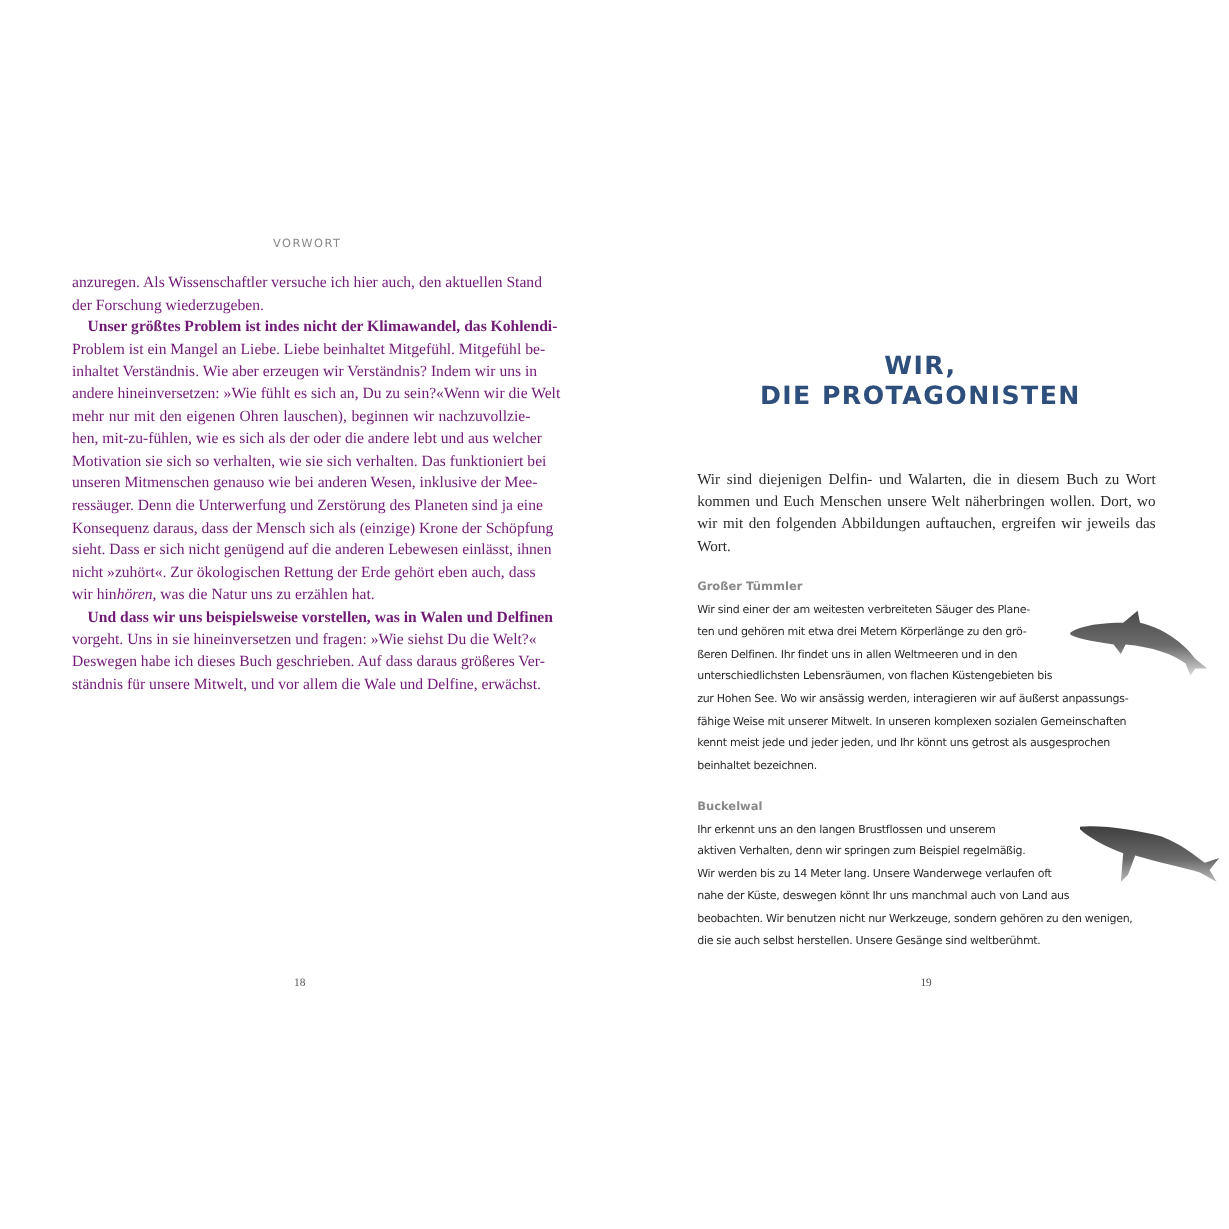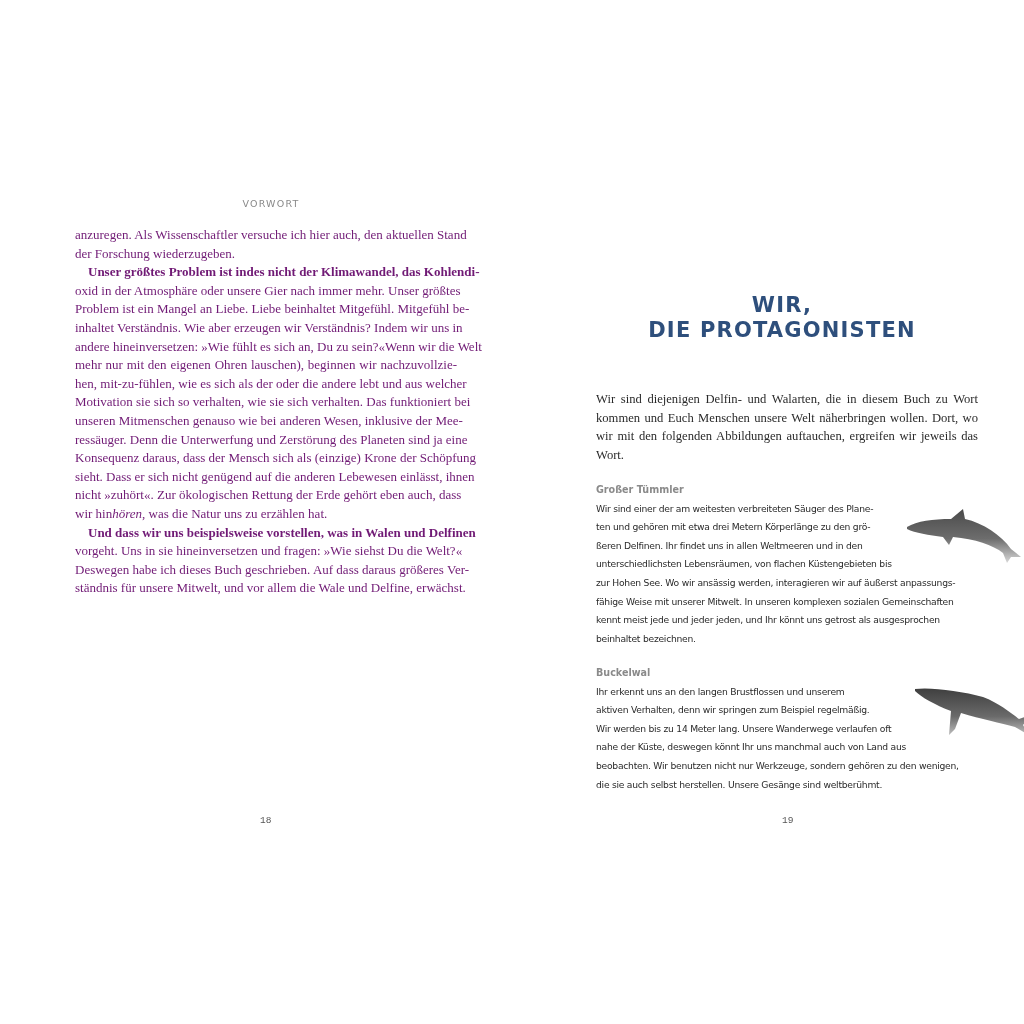--- a/index.html
+++ b/index.html
@@ -1,25 +1,25 @@
 <!DOCTYPE html>
 <html><head>
   <meta charset="utf-8">
   <style>
     html, body { margin: 0; padding: 0; background: #ffffff; }
     body { width: 1024px; height: 1024px; position: relative; overflow: hidden; font-family: "Liberation Serif", serif; color: #222; }
-    .page { position: absolute; top: 0; height: 762px; margin-left: 15px; }
+    .page { position: absolute; top: 0; height: 762px; }
     .page-left { left: 0; width: 512px; }
     .page-right { left: 512px; width: 512px; }
     .running-head { position: absolute; top: 198px; left: 0; width: 512px; text-align: center; font-family: "DejaVu Sans", sans-serif; font-size: 9.5px; letter-spacing: 1.2px; color: #888; }
     .serif-body { position: absolute; left: 60px; width: 382px; top: 226px; font-family: "Liberation Serif", serif; font-size: 13px; line-height: 18.6px; color: #701a75; }
     .serif-body .line { display: block; text-align: justify; text-align-last: justify; white-space: nowrap; }
     .serif-body .line.last { text-align-last: left; }
     .serif-body .indent { padding-left: 13px; font-weight: bold; }
-    .folio { position: absolute; top: 815px; font-family: Liberation Mono, monospace; font-size: 9.5px; color: #555; }
+    .folio { position: absolute; top: 815px; font-family: Liberation Serif, serif; font-size: 9.5px; color: #555; }
     .folio-left { left: 245px; }
     .folio-right { left: 255px; }
     .chapter-title { position: absolute; top: 293px; left: 0; width: 510px; text-align: center; font-family: "DejaVu Sans", sans-serif; font-weight: bold; color: #2e4f7c; font-size: 21px; line-height: 25px; letter-spacing: 1.2px; }
     .intro { position: absolute; left: 69px; width: 382px; top: 390px; font-family: "Liberation Serif", serif; font-size: 12.6px; line-height: 18.6px; color: #2a2a2a; }
     .intro .line { display: block; text-align: justify; text-align-last: justify; white-space: nowrap; }
     .intro .line.last { text-align-last: left; }
     .species { position: absolute; left: 69px; font-family: "DejaVu Sans", sans-serif; font-size: 9.2px; line-height: 18.6px; color: #2a2a2a; letter-spacing: -0.25px; }
     .species .heading { color: #8a8a8a; font-weight: bold; font-size: 9.6px; letter-spacing: 0; }
     .species .line { display: block; white-space: nowrap; }
     .species-1 { top: 481px; }
@@ -30,21 +30,20 @@
   </style>
 </head>
 <body>
 
 <div class="page page-left">
   <div class="running-head">VORWORT</div>
   <div class="serif-body">
     <span class="line">anzuregen. Als Wissenschaftler versuche ich hier auch, den aktuellen Stand</span>
     <span class="line last">der Forschung wiederzugeben.</span>
     <span class="line indent">Unser größtes Problem ist indes nicht der Klimawandel, das Kohlendi-</span>
-    <span class="line">oxid in der Atmosphäre oder unsere Gier nach immer mehr. Unser größtes</span>
     <span class="line">Problem ist ein Mangel an Liebe. Liebe beinhaltet Mitgefühl. Mitgefühl be-</span>
     <span class="line">inhaltet Verständnis. Wie aber erzeugen wir Verständnis? Indem wir uns in</span>
     <span class="line">andere hineinversetzen: »Wie fühlt es sich an, Du zu sein?«Wenn wir die Welt</span>
     <span class="line">mehr nur mit den eigenen Ohren lauschen), beginnen wir nachzuvollzie-</span>
     <span class="line">hen, mit-zu-fühlen, wie es sich als der oder die andere lebt und aus welcher</span>
     <span class="line">Motivation sie sich so verhalten, wie sie sich verhalten. Das funktioniert bei</span>
     <span class="line">unseren Mitmenschen genauso wie bei anderen Wesen, inklusive der Mee-</span>
     <span class="line">ressäuger. Denn die Unterwerfung und Zerstörung des Planeten sind ja eine</span>
     <span class="line">Konsequenz daraus, dass der Mensch sich als (einzige) Krone der Schöpfung</span>
     <span class="line">sieht. Dass er sich nicht genügend auf die anderen Lebewesen einlässt, ihnen</span>

